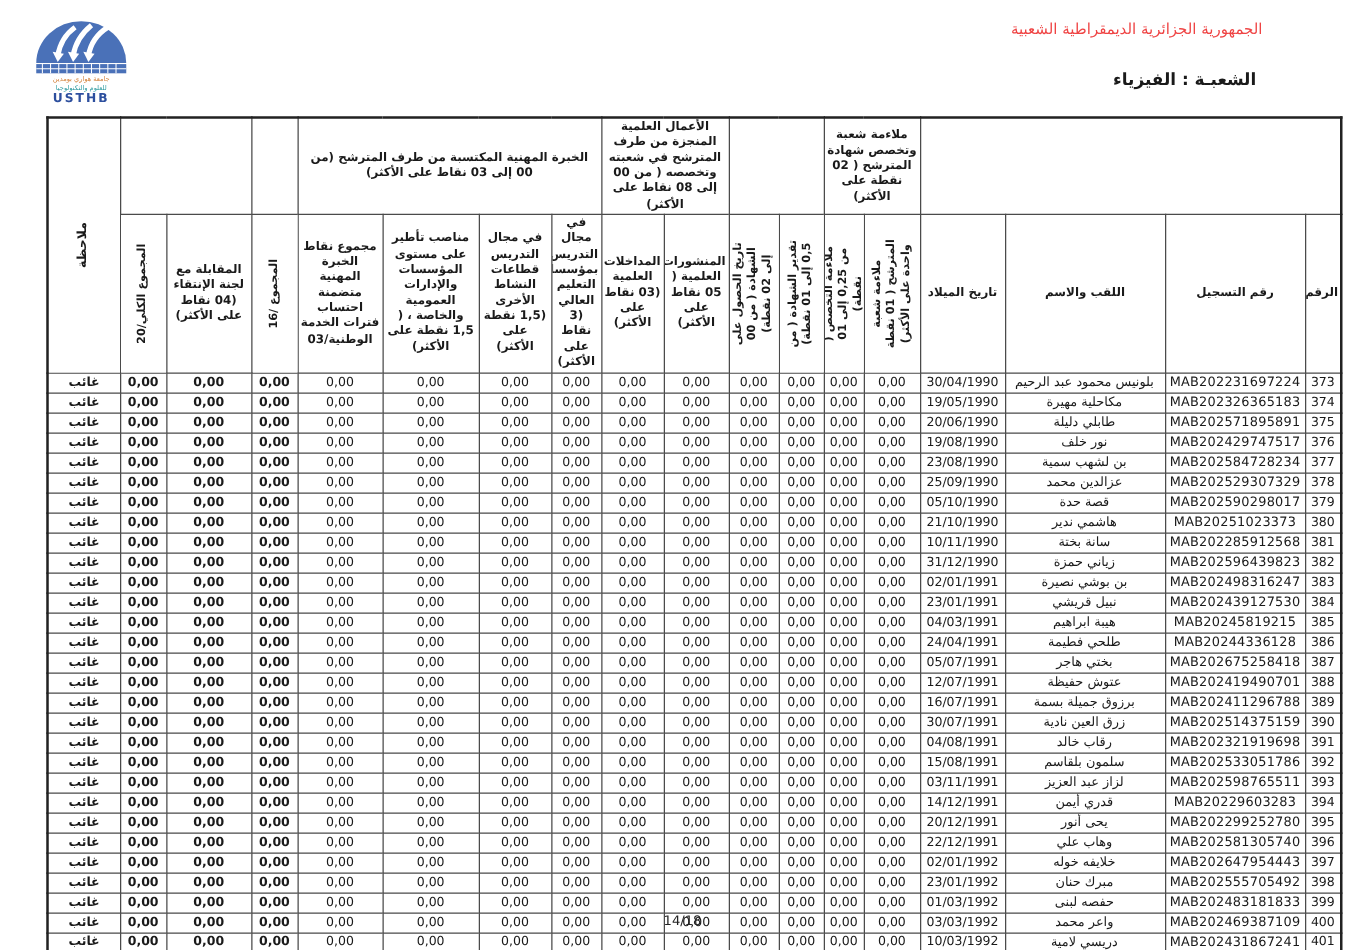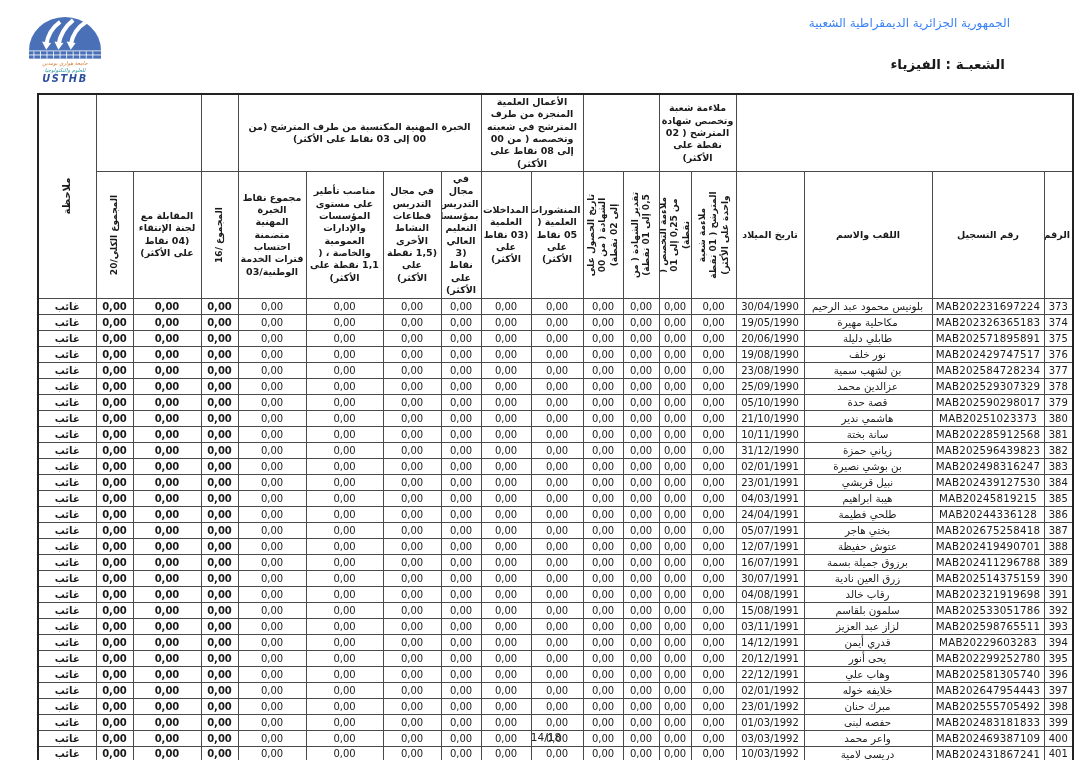--- a/index.html
+++ b/index.html
@@ -4,24 +4,24 @@
 <style>
   * { margin:0; padding:0; box-sizing:border-box; }
   html,body { background:#e8e8e8; }
   .page {
     position:relative; width:1092px; height:760px; margin:0 auto;
     background:#ffffff; overflow:hidden;
     font-family:"DejaVu Sans","Liberation Sans",sans-serif;
     color:#1a1a1a;
   }
   
-  .gov-header { position:absolute; top:14px; right:82px; text-align:right; font-size:12px; line-height:1.55; color:#3b82f6; }
+  .gov-header { position:absolute; top:14px; right:82px; text-align:right; font-size:12px; line-height:1.55; color:#ef4444; }
   .section-title { position:absolute; top:56px; right:87px; font-size:13.5px; font-weight:bold; }
   
-  .logo { position:absolute; top:12px; left:24px; width:82px; height:72px;font-style:italic; }
+  .logo { position:absolute; top:12px; left:24px; width:82px; height:72px; }
   .logo svg { display:block; }
   
   table.main {
     position:absolute; top:93px; left:37px; width:1035px;
     border-collapse:collapse; table-layout:fixed; direction:rtl;
   }
   table.main th, table.main td {
     border:1px solid #4a4a4a; overflow:hidden; background:#fff;
     vertical-align:middle; text-align:center;
   }
@@ -145,21 +145,21 @@
         <th class="vhead">
             <div class="rot">تقدير الشهادة ( من 0,5 إلى 01 نقطة)</div>
           </th>
         <th class="vhead">
             <div class="rot">تاريخ الحصول على الشهادة ( من 00 إلى 02 نقطة)</div>
           </th>
         <th>المنشورات العلمية ( 05 نقاط على الأكثر)</th>
         <th>المداخلات العلمية (03 نقاط على الأكثر)</th>
         <th>في مجال التدريس بمؤسسات التعليم العالي (3 نقاط على الأكثر)</th>
         <th>في مجال التدريس قطاعات النشاط الأخرى (1,5 نقطة على الأكثر)</th>
-        <th>مناصب تأطير على مستوى المؤسسات والإدارات العمومية والخاصة ، ( 1,1 نقطة على الأكثر)</th>
+        <th>مناصب تأطير على مستوى المؤسسات والإدارات العمومية والخاصة ، ( 1,5 نقطة على الأكثر)</th>
         <th>مجموع نقاط الخبرة المهنية متضمنة احتساب فترات الخدمة الوطنية/03</th>
         <th class="vhead">
             <div class="rot">المجموع /16</div>
           </th>
         <th>المقابلة مع لجنة الإنتقاء (04 نقاط على الأكثر)</th>
         <th class="vhead">
             <div class="rot">المجموع الكلي/20</div>
           </th>
       </tr>
     </thead>

